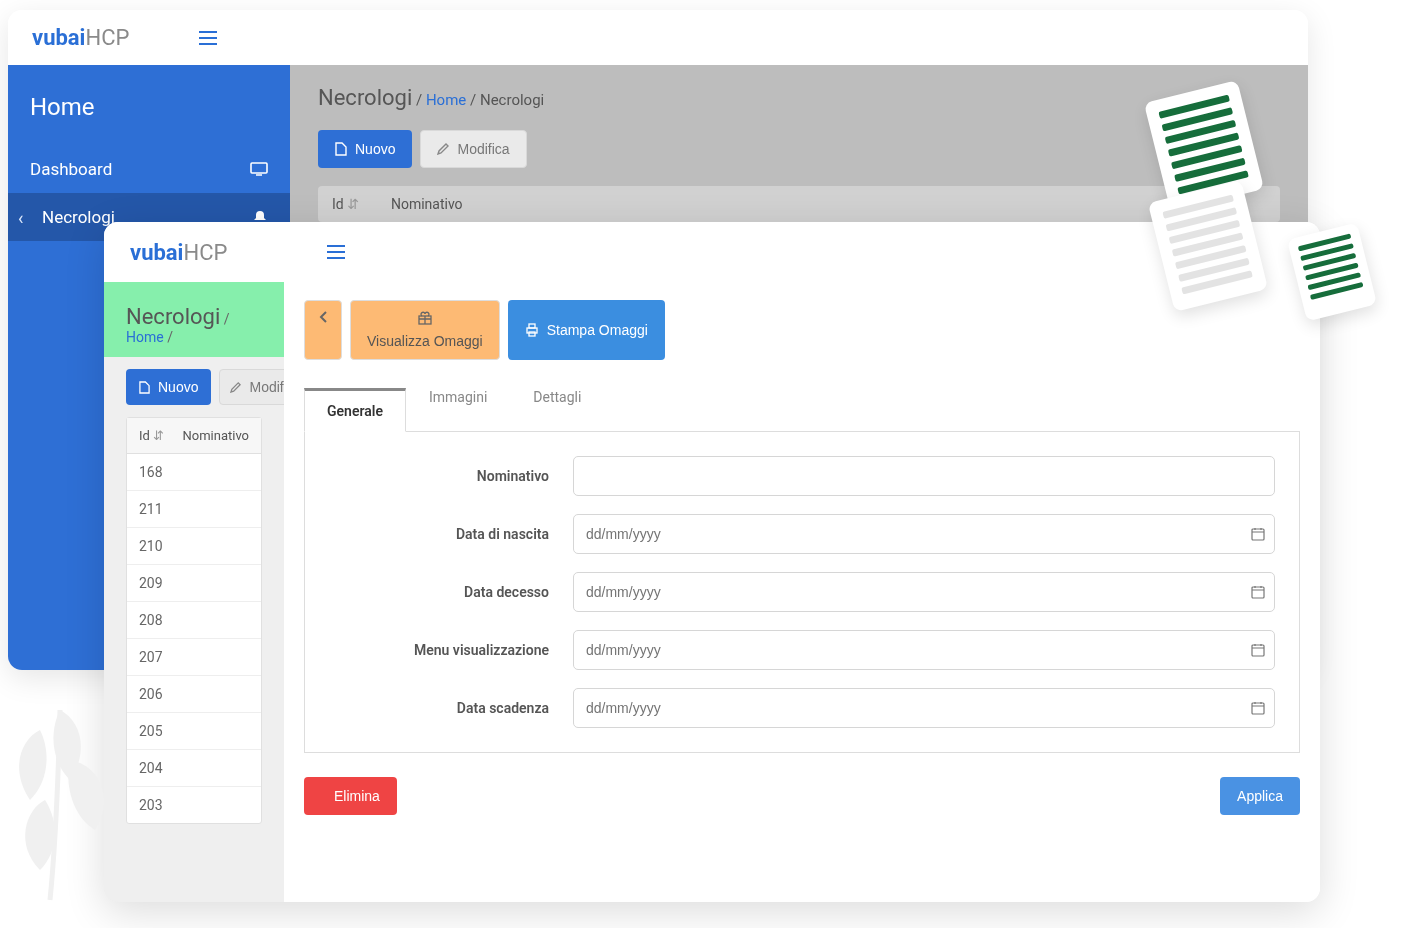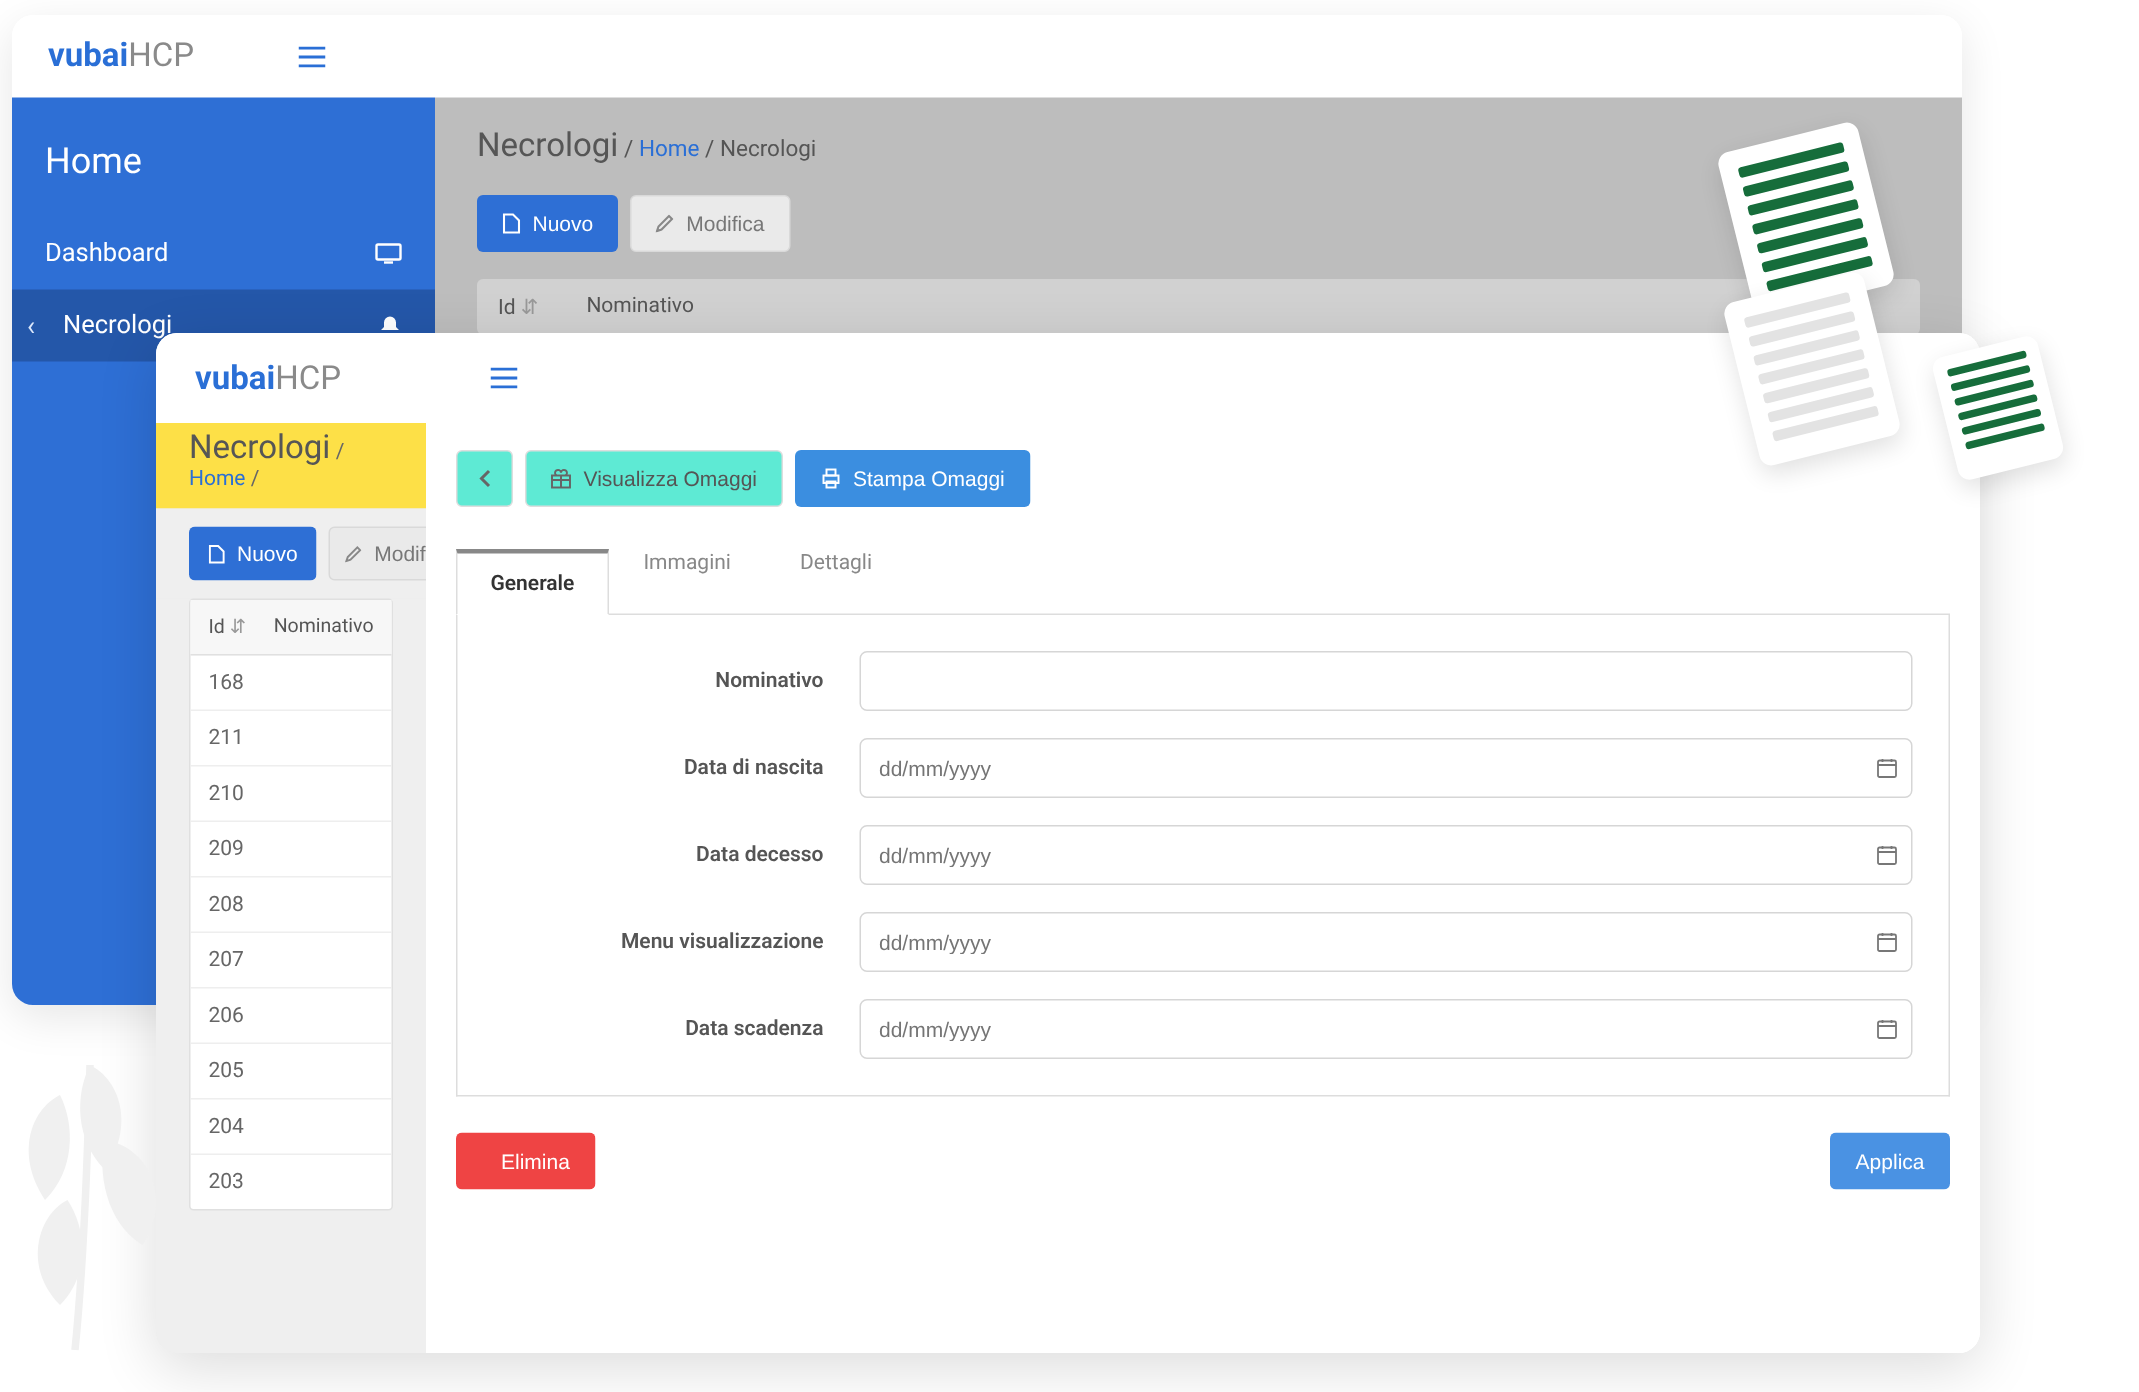--- a/index.html
+++ b/index.html
@@ -47,21 +47,21 @@
 }
 .breadcrumb-back {
   padding: 20px 28px; font-size: 15px; color: #555;
 }
 .breadcrumb-back .title { font-size: 22px; color: #565656; }
 .breadcrumb-back .link { color: #2a6fd6; }
 .toolbar-back { padding: 0 28px 18px; display: flex; gap: 8px; }
 .btn { border-radius: 4px; padding: 10px 16px; font-size: 14px; border: 1px solid transparent; display: inline-flex; align-items: center; gap: 8px; cursor: pointer; }
 .btn-primary { background: #2e6fd5; color: #fff; }
 .btn-default { background: #eaeaea; color: #777; border-color: #d9d9d9; }
-.btn-light { background: #5eead4; color: #555; border-color: #ddd; }
+.btn-light { background: #fdba74; color: #555; border-color: #ddd; flex-direction: column; }
 .btn-info { background: #3b8ee0; color: #fff; }
 .btn-danger { background: #ef4444; color: #fff; padding-left: 29px; }
 .btn-apply { background: #4a92e3; color: #fff; }
 
 .table-back {
   margin: 0 28px; background: #d1d1d1; border-radius: 4px; padding: 10px 14px;
 }
 .table-back-head { display: flex; gap: 32px; font-size: 14px; color: #555; }
 
 
@@ -78,21 +78,21 @@
   height: 60px; display: flex; align-items: center; padding: 0 26px; background: #fff;
 }
 .hamburger-front { margin-left: 100px; color: #2a6fd6; font-size: 18px; cursor: pointer; }
 
 .split { display: flex; height: calc(100% - 60px); }
 
 .leftcol {
   width: 180px; background: #e9e9e9; display: flex; flex-direction: column;
 }
 .breadcrumb-front {
-  padding: 4px 22px 12px; color: #666; font-size: 14px; background: #fde047;
+  padding: 22px 22px 12px; color: #666; font-size: 14px; background: #86efac;
 }
 .breadcrumb-front .title { font-size: 22px; color: #565656; }
 .breadcrumb-front .link { color: #2a6fd6; }
 .toolbar-front { padding: 12px 22px 12px; display: flex; gap: 8px; background: #efefef; }
 .listarea { background: #efefef; flex: 1; padding: 0 22px; }
 .table-front { background: #fff; border: 1px solid #e0e0e0; border-radius: 3px; }
 .table-front .thead { display: flex; padding: 10px 12px; font-size: 13px; color: #555; border-bottom: 1px solid #e0e0e0; background: #f7f7f7; }
 .table-front .thead .col-id { width: 50px; }
 .table-front .row { padding: 10px 12px; font-size: 14px; color: #666; border-bottom: 1px solid #eee; cursor: pointer; }
 .table-front .row:last-child { border-bottom: none; }

